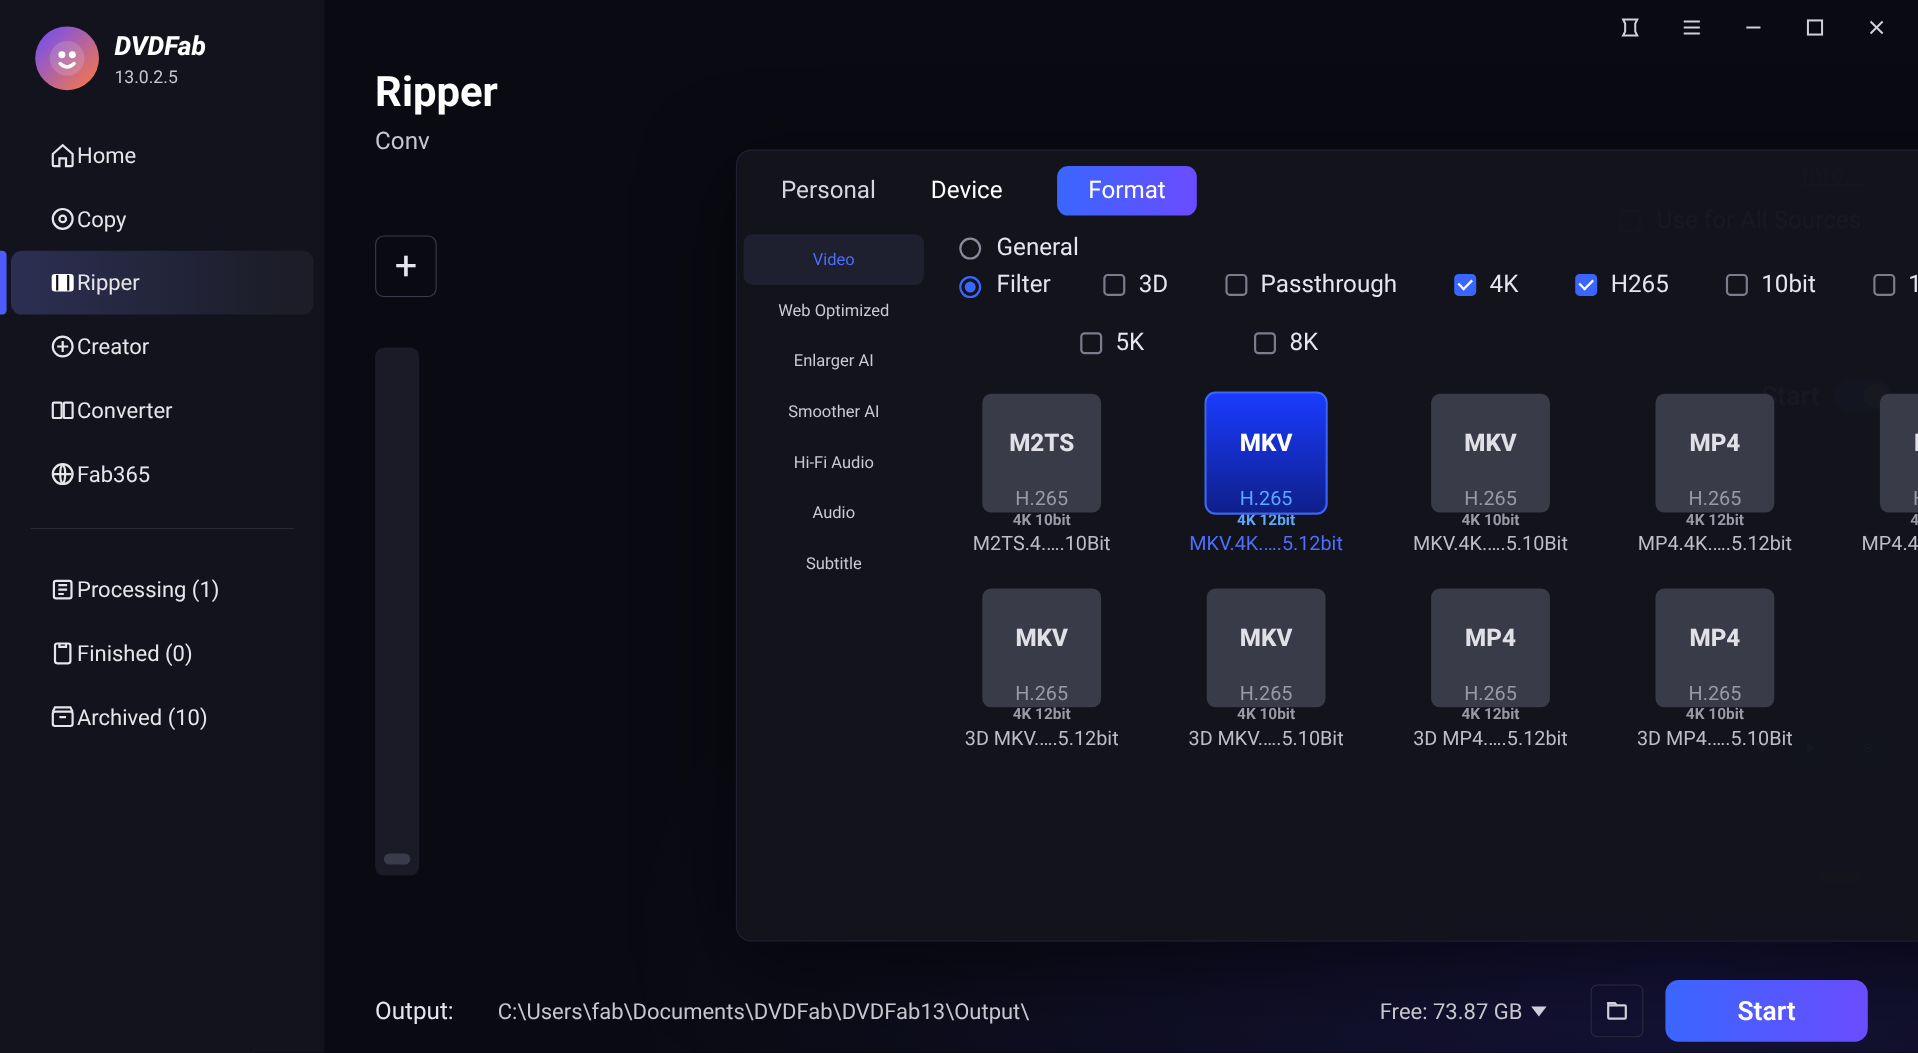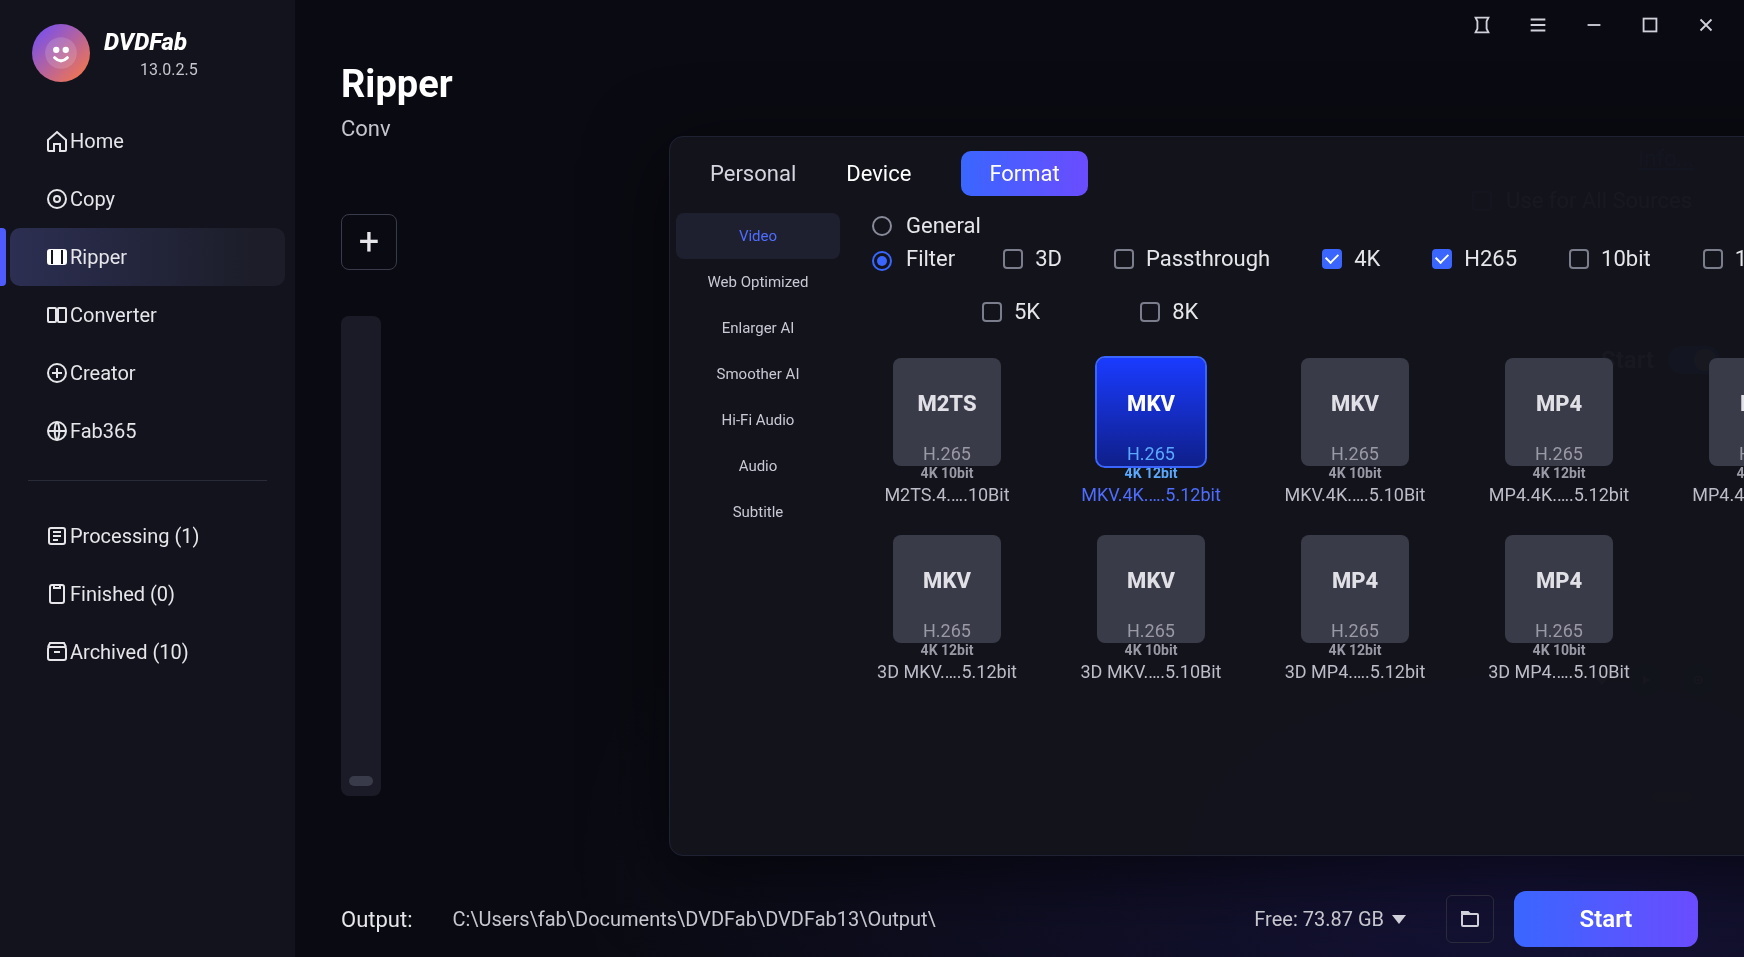--- a/index.html
+++ b/index.html
@@ -5,21 +5,21 @@
 * { margin:0; padding:0; box-sizing:border-box; font-family:-apple-system,BlinkMacSystemFont,"Segoe UI",Roboto,Arial,sans-serif; }
 html,body { width:1744px; height:957px; overflow:hidden; background:#0a0b12; color:#e6e6ea; }
 .app { display:flex; width:100%; height:100%; }
 
 
 .sidebar { width:295px; background:#12131c; display:flex; flex-direction:column; padding:24px 0; }
 .brand { display:flex; align-items:center; gap:14px; padding:0 28px 24px 32px; }
 .brand-logo { width:58px; height:58px; border-radius:50%; background:linear-gradient(135deg,#6a4cff 0%,#ff7a3d 100%); display:flex; align-items:center; justify-content:center; }
 .brand-logo svg { width:38px; height:38px; }
 .brand-text .name { font-size:24px; font-weight:800; font-style:italic; color:#fff; }
-.brand-text .ver { font-size:16px; color:#c6c6ce; margin-top:4px;margin-left:36px; }
+.brand-text .ver { font-size:16px; color:#c6c6ce; margin-top:4px; }
 .nav { display:flex; flex-direction:column; padding-top:6px; }
 .nav-item { display:flex; align-items:center; height:58px; padding:0 22px 0 34px; font-size:20px; color:#e6e6ea; cursor:pointer; border-radius:10px; margin:0 10px; }
 .nav-item.active { background:linear-gradient(90deg,#2c2f52 0%,#1c1d28 90%); position:relative; }
 .nav-item.active::before { content:""; position:absolute; left:-10px; top:0; bottom:0; width:6px; background:#4e5cff; border-radius:0 4px 4px 0; }
 .nav-ic { width:26px; height:26px; display:flex; align-items:center; justify-content:center; }
 .nav-ic svg { width:24px; height:24px; stroke:#e6e6ea; fill:none; stroke-width:2; }
 .nav-item.active .nav-ic svg { stroke:#fff; fill:#fff; }
 .nav-sep { height:1px; background:#2a2b38; margin:20px 28px; }
 .nav-secondary .nav-item { font-size:20px; }
 
@@ -143,34 +143,34 @@
             <svg viewBox="0 0 24 24">
               <rect x="3" y="5" width="18" height="14" rx="2"></rect>
               <path d="M7 5v14M17 5v14" stroke="#12131c"></path>
             </svg>
           </span>
           <span>Ripper</span>
         </div>
       <div class="nav-item">
           <span class="nav-ic">
             <svg viewBox="0 0 24 24">
+              <circle cx="12" cy="12" r="9"></circle>
+              <path d="M12 7v10M7 12h10"></path>
+            </svg>
+          </span>
+          <span>Creator</span>
+        </div>
+      <div class="nav-item">
+          <span class="nav-ic">
+            <svg viewBox="0 0 24 24">
               <rect x="3" y="5" width="8" height="14" rx="1"></rect>
               <rect x="13" y="5" width="8" height="14" rx="1"></rect>
             </svg>
           </span>
           <span>Converter</span>
-        </div>
-      <div class="nav-item">
-          <span class="nav-ic">
-            <svg viewBox="0 0 24 24">
-              <circle cx="12" cy="12" r="9"></circle>
-              <path d="M12 7v10M7 12h10"></path>
-            </svg>
-          </span>
-          <span>Creator</span>
         </div>
       <div class="nav-item">
           <span class="nav-ic">
             <svg viewBox="0 0 24 24">
               <circle cx="12" cy="12" r="9"></circle>
               <path d="M4 12h16M12 3c3 3 3 15 0 18M12 3c-3 3-3 15 0 18"></path>
             </svg>
           </span>
           <span>Fab365</span>
         </div>

